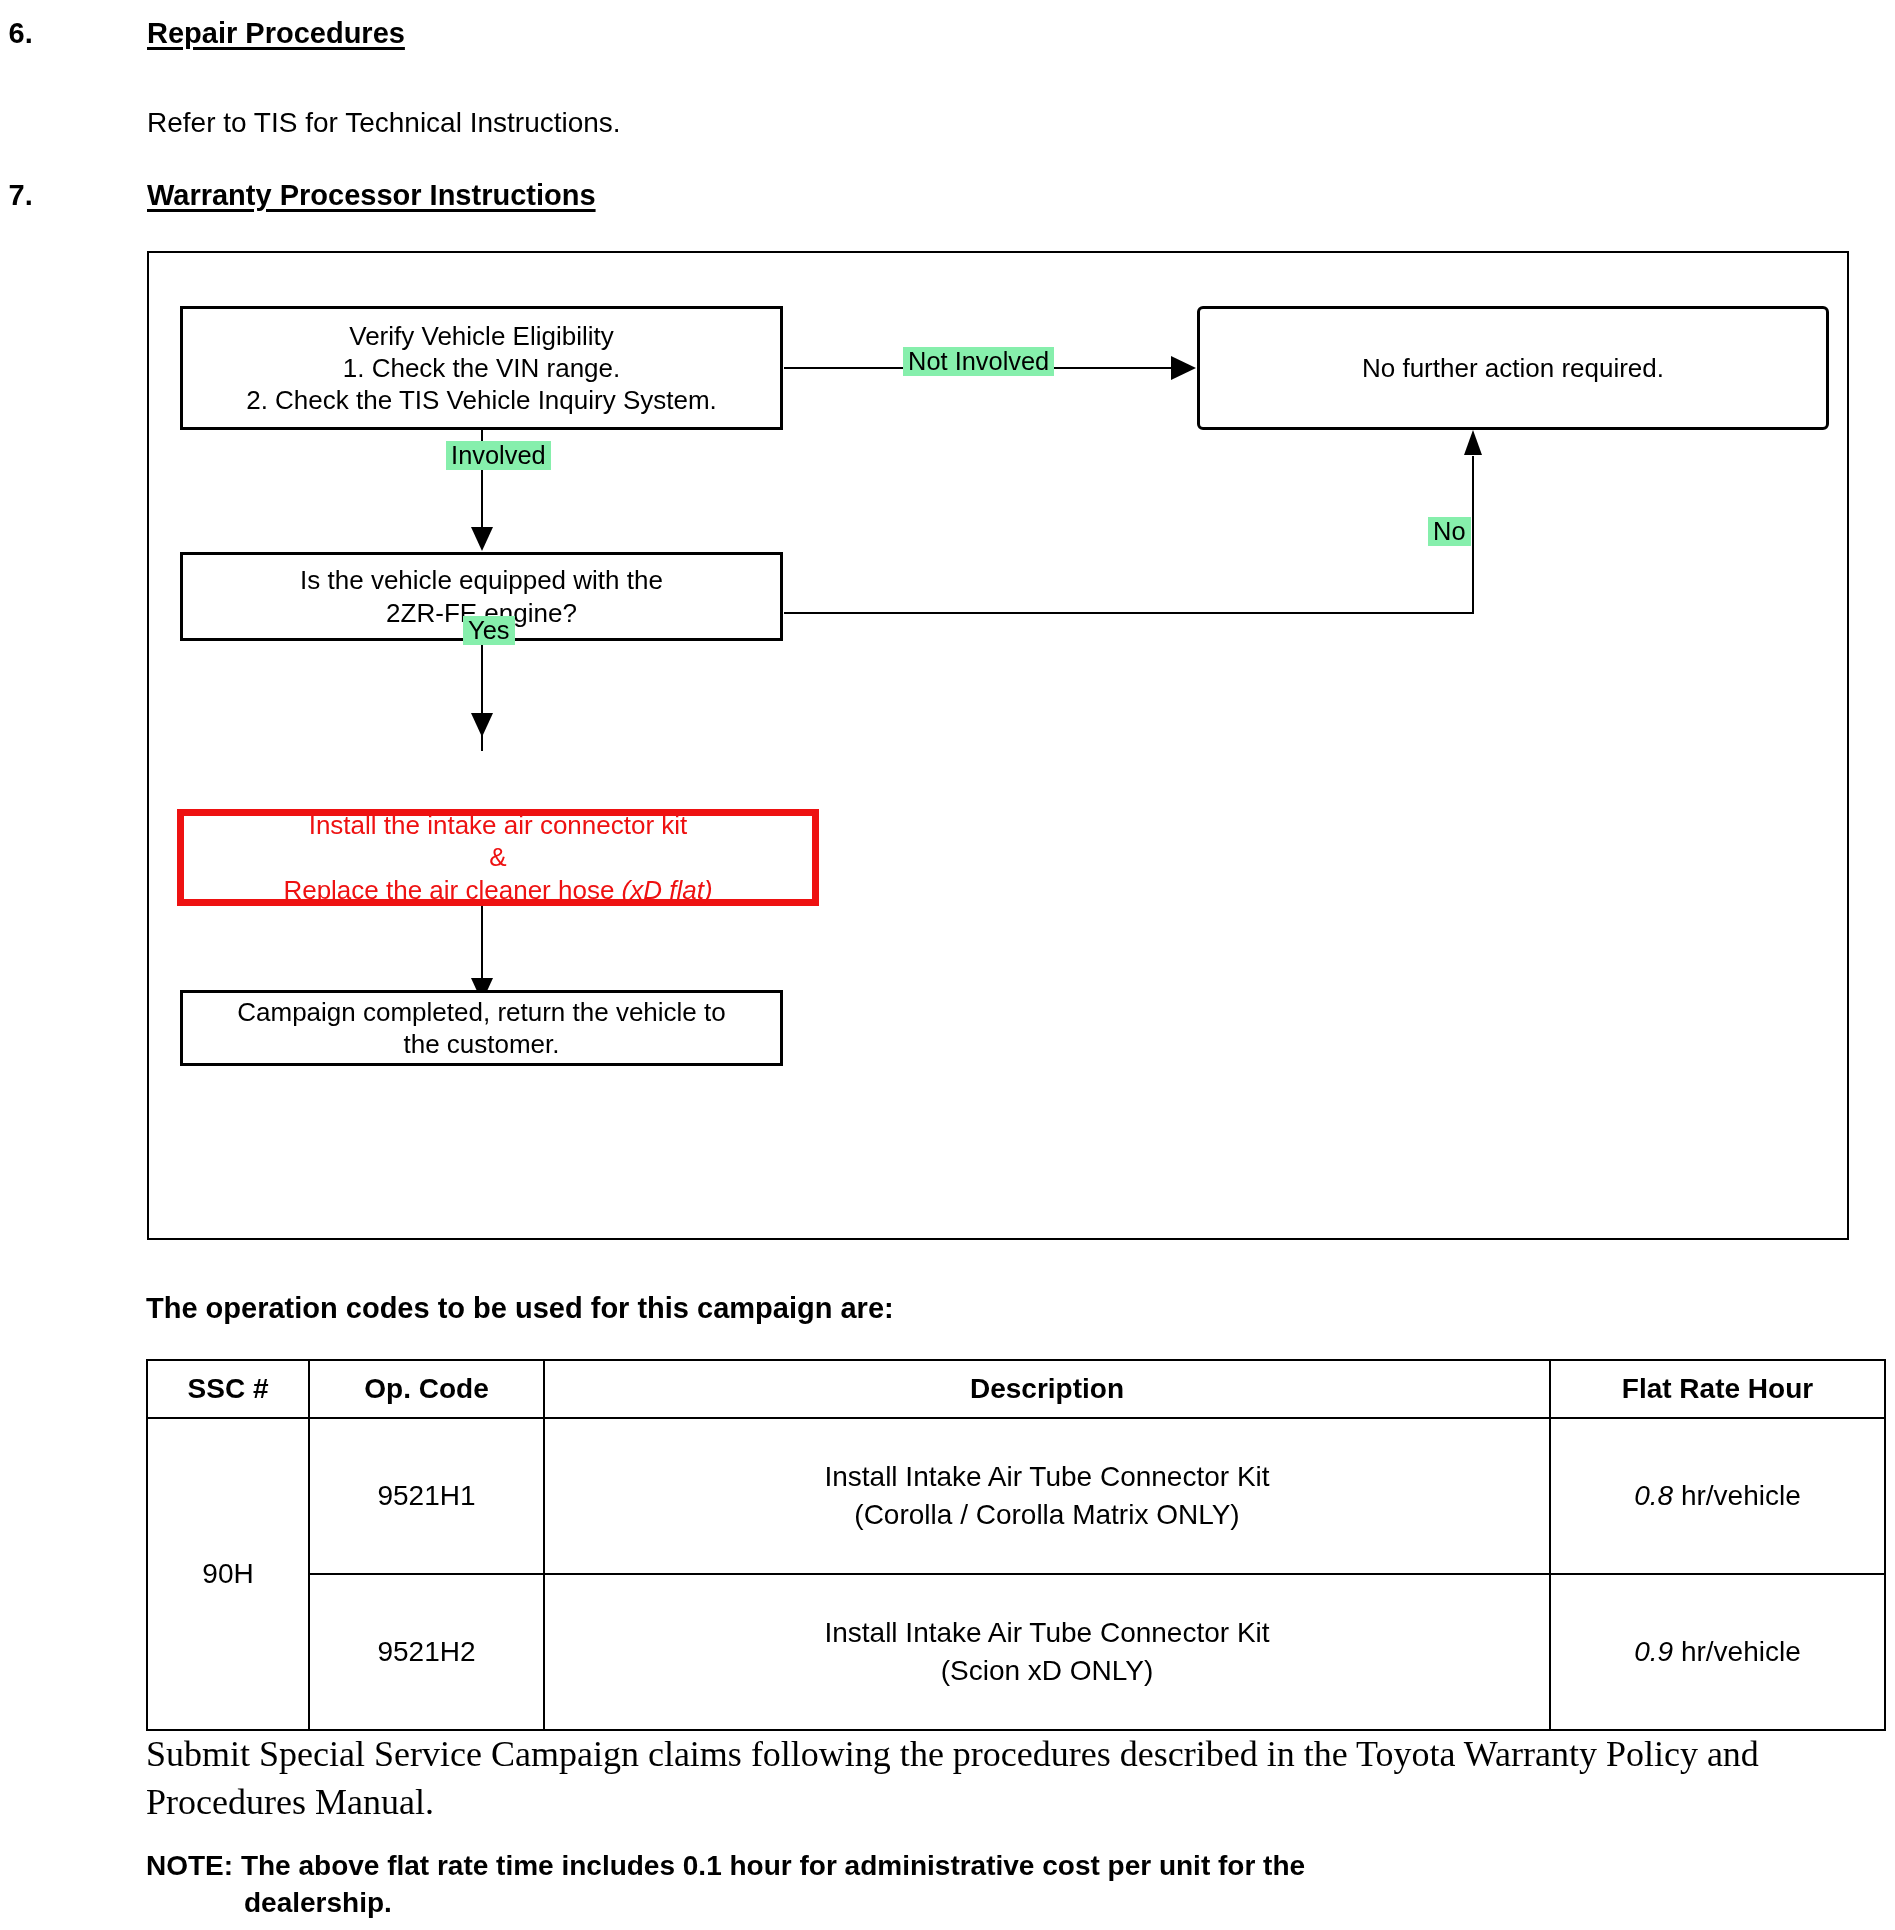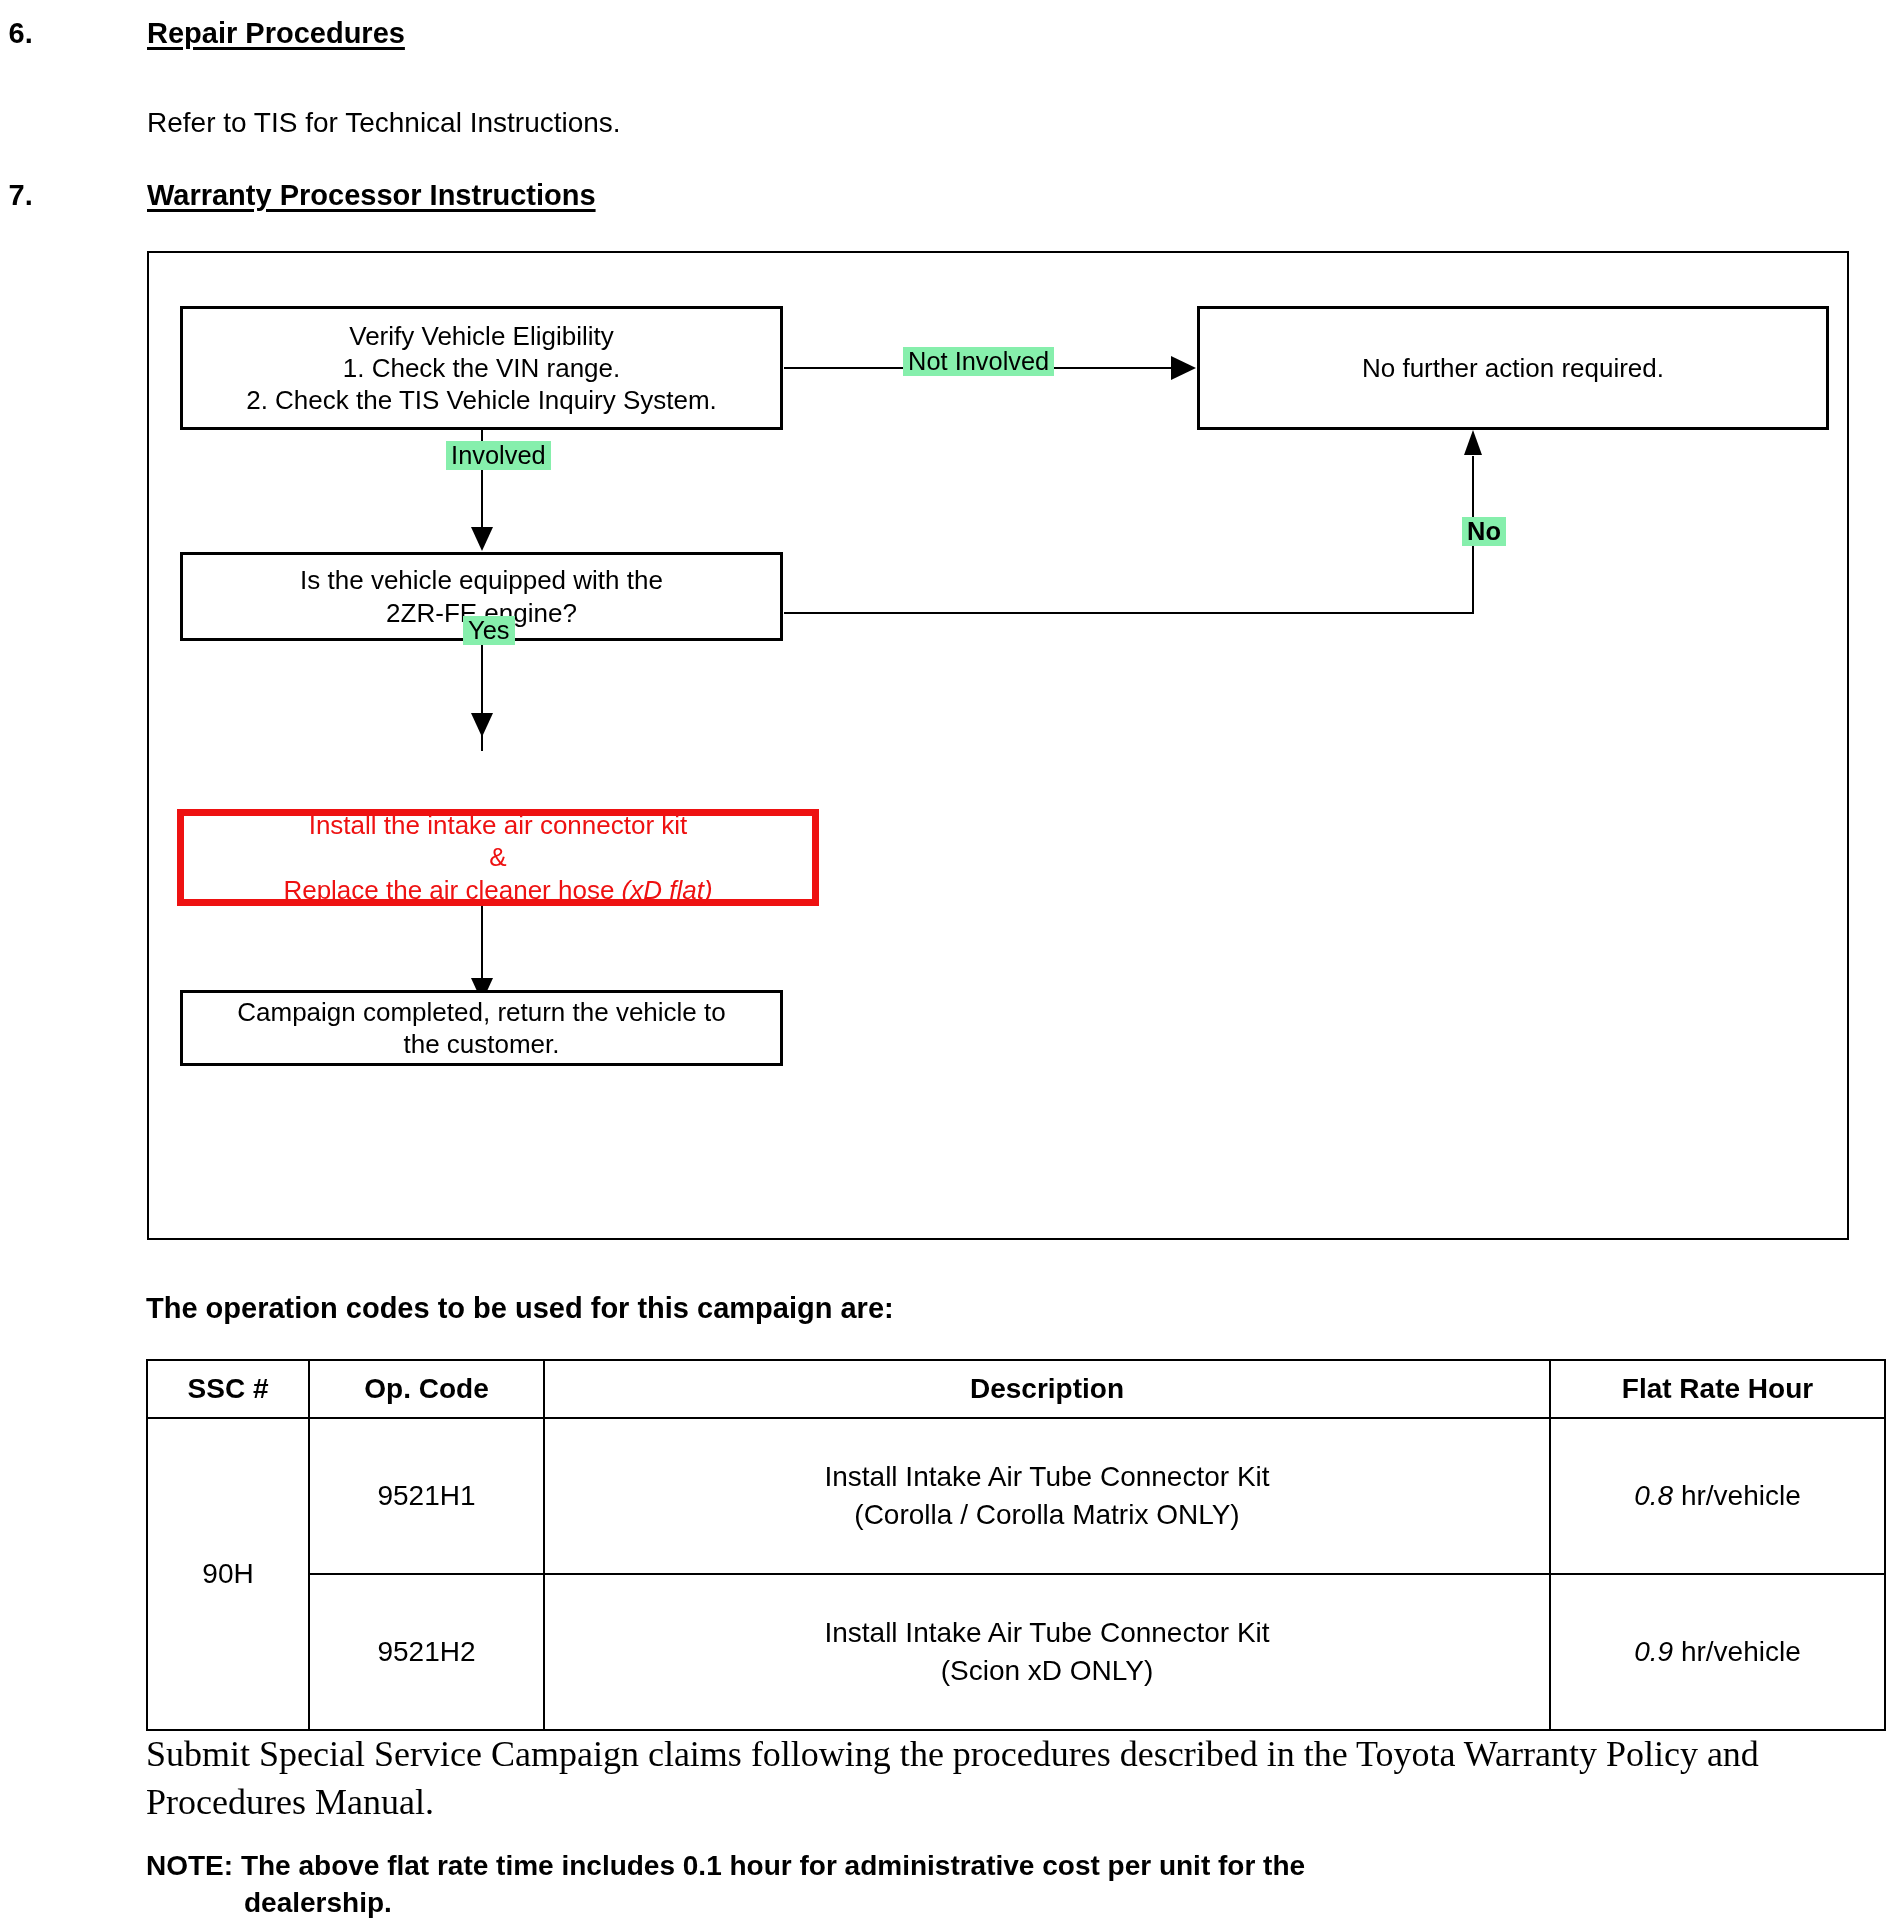--- a/index.html
+++ b/index.html
@@ -189,21 +189,21 @@
 <div id="flow-frame">
 
   <div class="fbox" style="left:31px; top:53px; width:603px; height:124px;">
     <div>
       <div>Verify Vehicle Eligibility</div>
       <div>1. Check the VIN range.</div>
       <div>2. Check the TIS Vehicle Inquiry System.</div>
     </div>
   </div>
 
-  <div class="fbox" style="left:1048px; top:53px; width:632px; height:124px;">
+  <div class="fbox" style="left:1048px; top:53px; width:632px; height:124px;border-radius:6px;">
     <div>No further action required.</div>
   </div>
 
   <div class="hline" style="left:635px; top:114px; width:390px;"></div>
   <div class="arrow-right" style="left:1022px; top:103px;"></div>
   <div class="edge-label" style="left:754px; top:94px;">Not Involved</div>
 
   <div class="vline" style="left:332px; top:176px; height:110px;"></div>
   <div class="arrow-down" style="left:322px; top:274px;"></div>
   <div class="edge-label" style="left:297px; top:188px;text-align:right;">Involved</div>
@@ -211,21 +211,21 @@
   <div class="fbox" style="left:31px; top:299px; width:603px; height:89px;">
     <div>
       <div>Is the vehicle equipped with the</div>
       <div>2ZR-FE engine?</div>
     </div>
   </div>
 
   <div class="hline" style="left:635px; top:359px; width:690px;"></div>
   <div class="vline" style="left:1323px; top:203px; height:158px;"></div>
   <div class="arrow-up" style="left:1315px; top:177px;"></div>
-  <div class="edge-label" style="left:1313px; top:264px;font-weight:bold;">No</div>
+  <div class="edge-label" style="left:1279px; top:264px;">No</div>
 
   <div class="vline" style="left:332px; top:388px; height:110px;"></div>
   <div class="arrow-down" style="left:322px; top:460px;"></div>
   <div class="edge-label" style="left:314px; top:363px;">Yes</div>
 
   <div class="fbox red" style="left:28px; top:556px; width:642px; height:97px;">
     <div>
       <div>Install the intake air connector kit</div>
       <div>&amp;</div>
       <div><span>Replace the air cleaner hose </span><span class="u-italic">(xD flat)</span></div>

